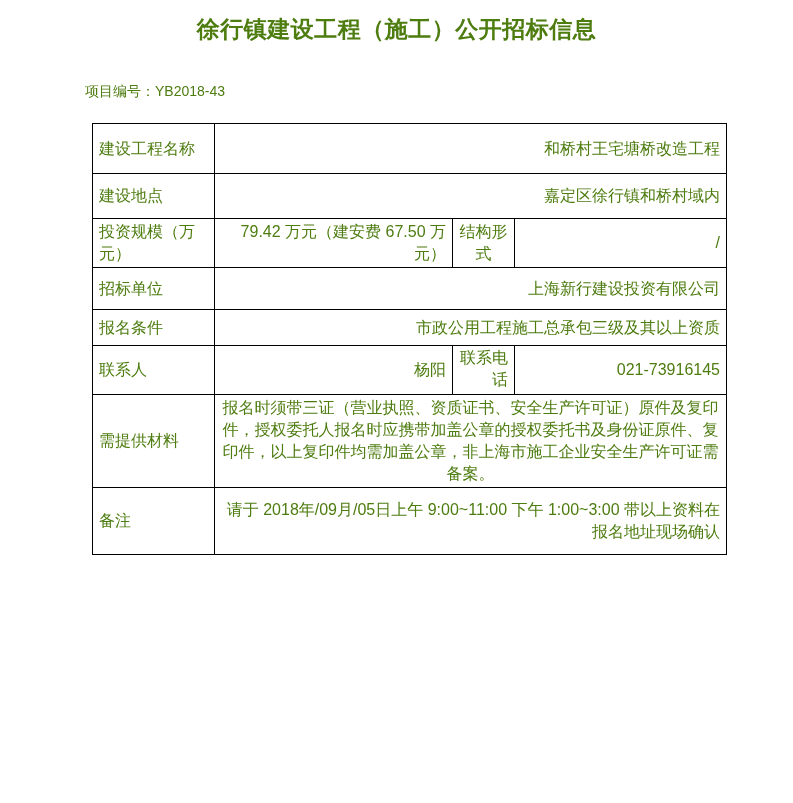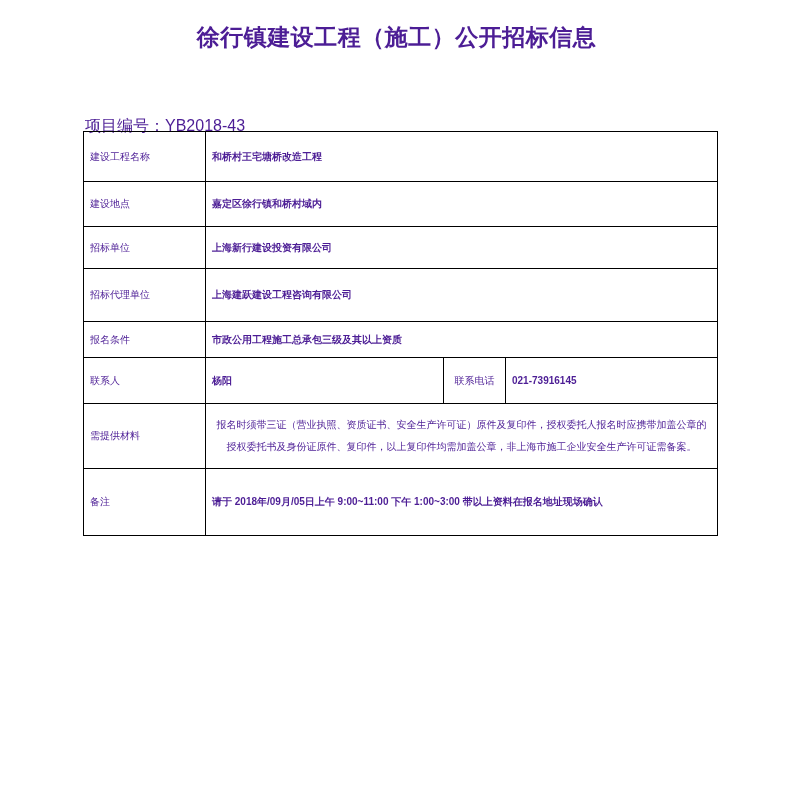--- a/index.html
+++ b/index.html
@@ -5,74 +5,73 @@
   html, body {
     margin: 0;
     padding: 0;
     background: #ffffff;
   }
   .page {
     position: relative;
     width: 793px;
     height: 621px;
     background: #ffffff;
-    color: #4c1d95;
+    color: #4d7c0f;
     font-family: "Liberation Sans", "DejaVu Sans", sans-serif;
     overflow: hidden;
-    margin-top: 8px;
   }
   .doc-title {
     position: absolute;
     top: 14px;
     left: 0;
     width: 100%;
     text-align: center;
     font-family: "DejaVu Serif", "Liberation Serif", serif;
     font-weight: bold;
     font-size: 23px;
     letter-spacing: 0.5px;
   }
   .project-no {
     position: absolute;
-    top: 108px;
+    top: 83px;
     left: 85px;
-    font-size: 16px;
+    font-size: 14px;
   }
   table.info {
     position: absolute;
     top: 123px;
-    left: 83px;
+    left: 92px;
     width: 634px;
     border-collapse: collapse;
     table-layout: fixed;
-    font-size: 10px;
+    font-size: 16px;
     line-height: 22px;
   }
   table.info td {
     border: 1px solid #000000;
     padding: 2px 6px;
     vertical-align: middle;
     overflow: hidden;
     word-break: break-all;
   }
   td.lbl {
     text-align: left;
     padding-left: 8px;
   }
   td.val {
-    text-align: left;
-    font-weight: bold;
+    text-align: right;
   }
   td.val-left {
     text-align: center;
     padding: 2px 8px;
   }
   td.sub {               
-    text-align: center;
+    text-align: right;
     padding: 2px 9px;
+    font-family: Liberation Mono, monospace;
   }
   td.sub-narrow {        
     text-align: center;
     padding: 2px 13px;
   }
 </style>
 </head>
 <body>
 
 <div class="page">
@@ -90,27 +89,29 @@
     </colgroup>
     <tbody>
       <tr style="height:50px">
         <td class="lbl">建设工程名称</td>
         <td class="val" colspan="3">和桥村王宅塘桥改造工程</td>
       </tr>
       <tr style="height:45px">
         <td class="lbl">建设地点</td>
         <td class="val" colspan="3">嘉定区徐行镇和桥村域内</td>
       </tr>
+      <tr style="height:45px">
+        <td class="lbl">投资规模（万元）</td>
+        <td class="val">79.42 万元（建安费 67.50 万元）</td>
+        <td class="sub-narrow">结构形式</td>
+        <td class="val">/</td>
+      </tr>
       <tr style="height:42px">
         <td class="lbl">招标单位</td>
         <td class="val" colspan="3">上海新行建设投资有限公司</td>
-      </tr>
-      <tr style="height:53px">
-        <td class="lbl">招标代理单位</td>
-        <td class="val" colspan="3">上海建跃建设工程咨询有限公司</td>
       </tr>
       <tr style="height:36px">
         <td class="lbl">报名条件</td>
         <td class="val" colspan="3">市政公用工程施工总承包三级及其以上资质</td>
       </tr>
       <tr style="height:46px">
         <td class="lbl">联系人</td>
         <td class="val">杨阳</td>
         <td class="sub">联系电话</td>
         <td class="val">021-73916145</td>

